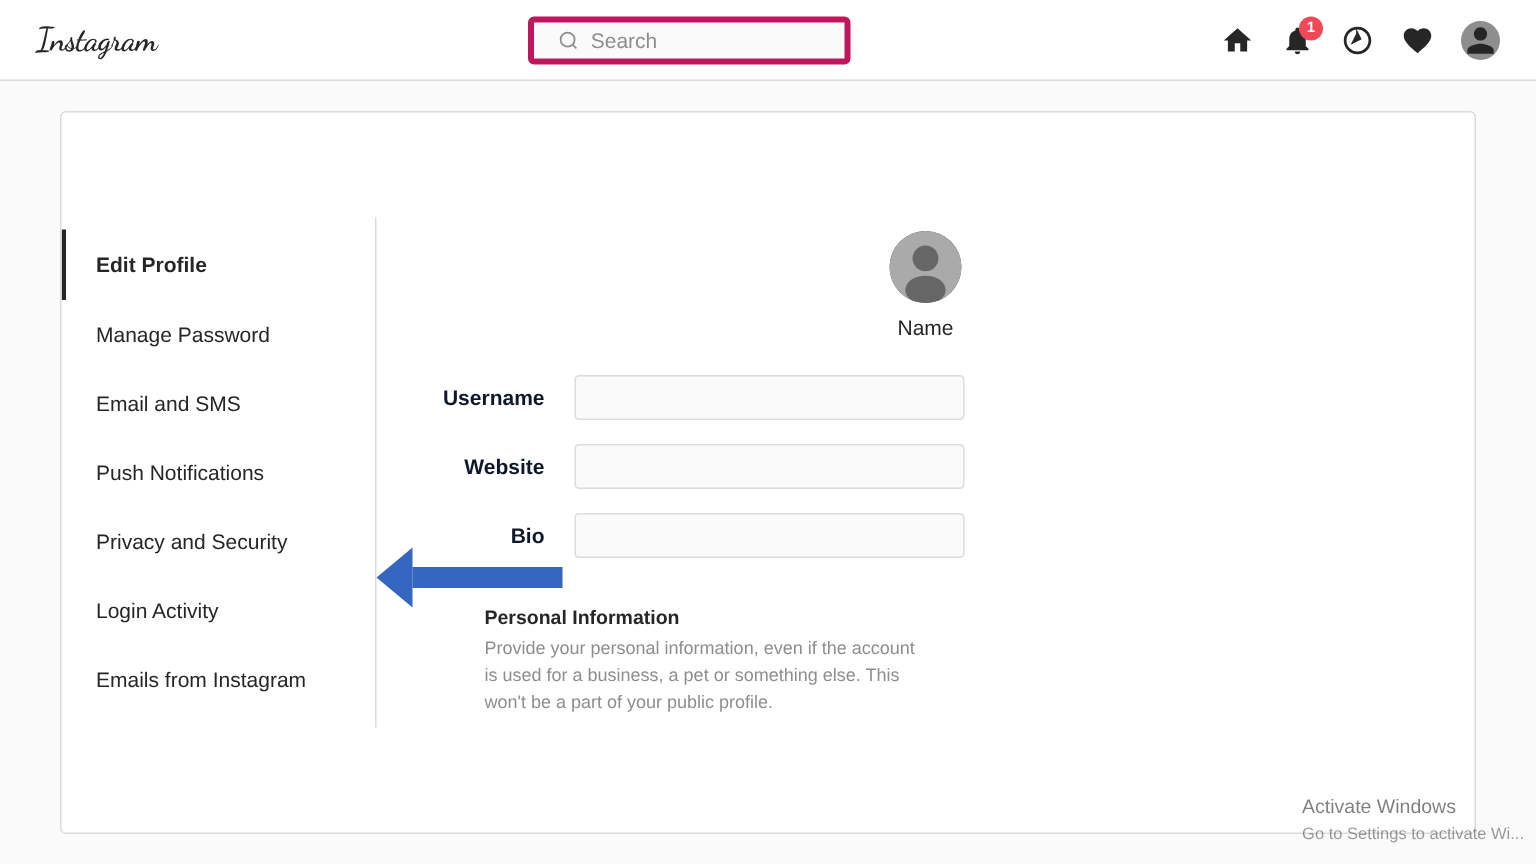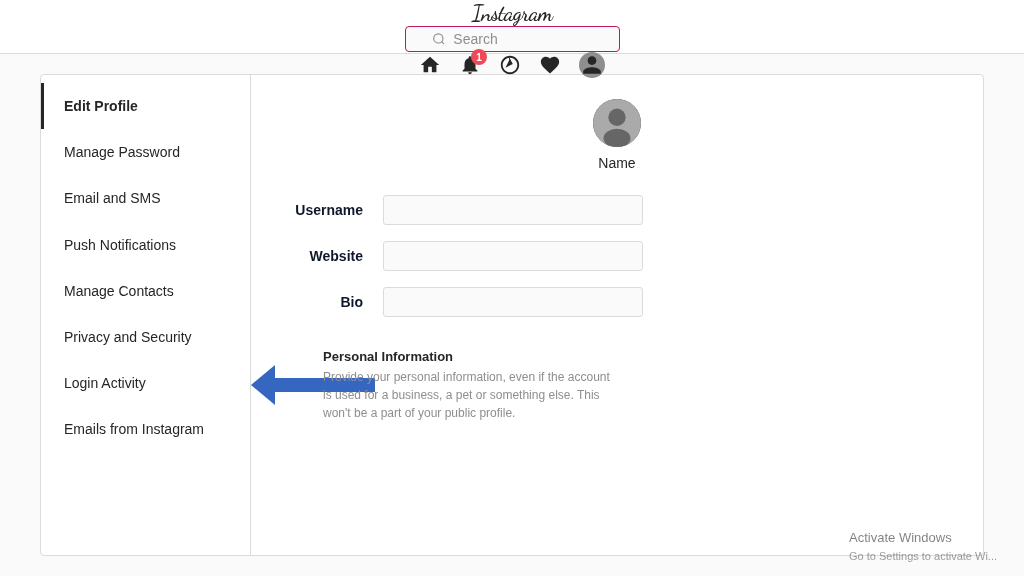--- a/index.html
+++ b/index.html
@@ -18,36 +18,35 @@
       height: 54px;
       display: flex;
       align-items: center;
       justify-content: space-between;
       padding: 0 24px;
       position: fixed;
       top: 0;
       left: 0;
       right: 0;
       z-index: 100;
-      flex-direction: column;
     }
     .nav-logo {
       font-family: 'Segoe Script', 'Dancing Script', cursive;
       font-size: 22px;
       font-weight: 600;
       color: #262626;
       letter-spacing: -0.5px;
     }
     .nav-search {
       display: flex;
       align-items: center;
       background: #fafafa;
-      border: 1px solid #be185d;
+      border: 4px solid #be185d;
       border-radius: 4px;
-      padding: 4px 26px;
+      padding: 4px 16px;
       width: 215px;
       gap: 8px;
     }
     .nav-search input {
       border: none;
       background: transparent;
       outline: none;
       font-size: 14px;
       color: #262626;
       width: 100%;
@@ -206,21 +205,21 @@
       font-size: 12px;
       color: #8e8e8e;
       line-height: 1.5;
       max-width: 290px;
     }
 
     
     .activate-windows {
       position: absolute;
       bottom: 12px;
-      right: 27px;
+      right: 8px;
       text-align: left;
       color: rgba(0,0,0,0.45);
       font-size: 12px;
       line-height: 1.5;
       margin-top: 40px;
     }
     .activate-windows .aw-title {
       font-size: 13px;
       font-weight: 400;
       color: rgba(0,0,0,0.5);
@@ -238,20 +237,21 @@
       width: 0;
       height: 0;
       border-top: 20px solid transparent;
       border-bottom: 20px solid transparent;
       border-right: 24px solid #3566c0;
     }
 
     
     .settings-card {
       position: relative;
+      align-items: center;
     }
     .arrow-overlay {
       position: absolute;
       left: 210px;
       top: 0;
       bottom: 0;
       pointer-events: none;
       display: flex;
       align-items: center;
     }
@@ -320,23 +320,20 @@
         <span>Edit Profile</span>
       </div>
       <div class="sidebar-item">
         <span>Manage Password</span>
       </div>
       <div class="sidebar-item">
         <span>Email and SMS</span>
       </div>
       <div class="sidebar-item">
         <span>Push Notifications</span>
-      </div>
-      <div class="sidebar-item">
-        <span>Manage Contacts</span>
       </div>
       <div class="sidebar-item" style="position:relative;">
         <span>Privacy and Security</span>
       </div>
       <div class="sidebar-item">
         <span>Login Activity</span>
       </div>
       <div class="sidebar-item">
         <span>Emails from Instagram</span>
       </div>

